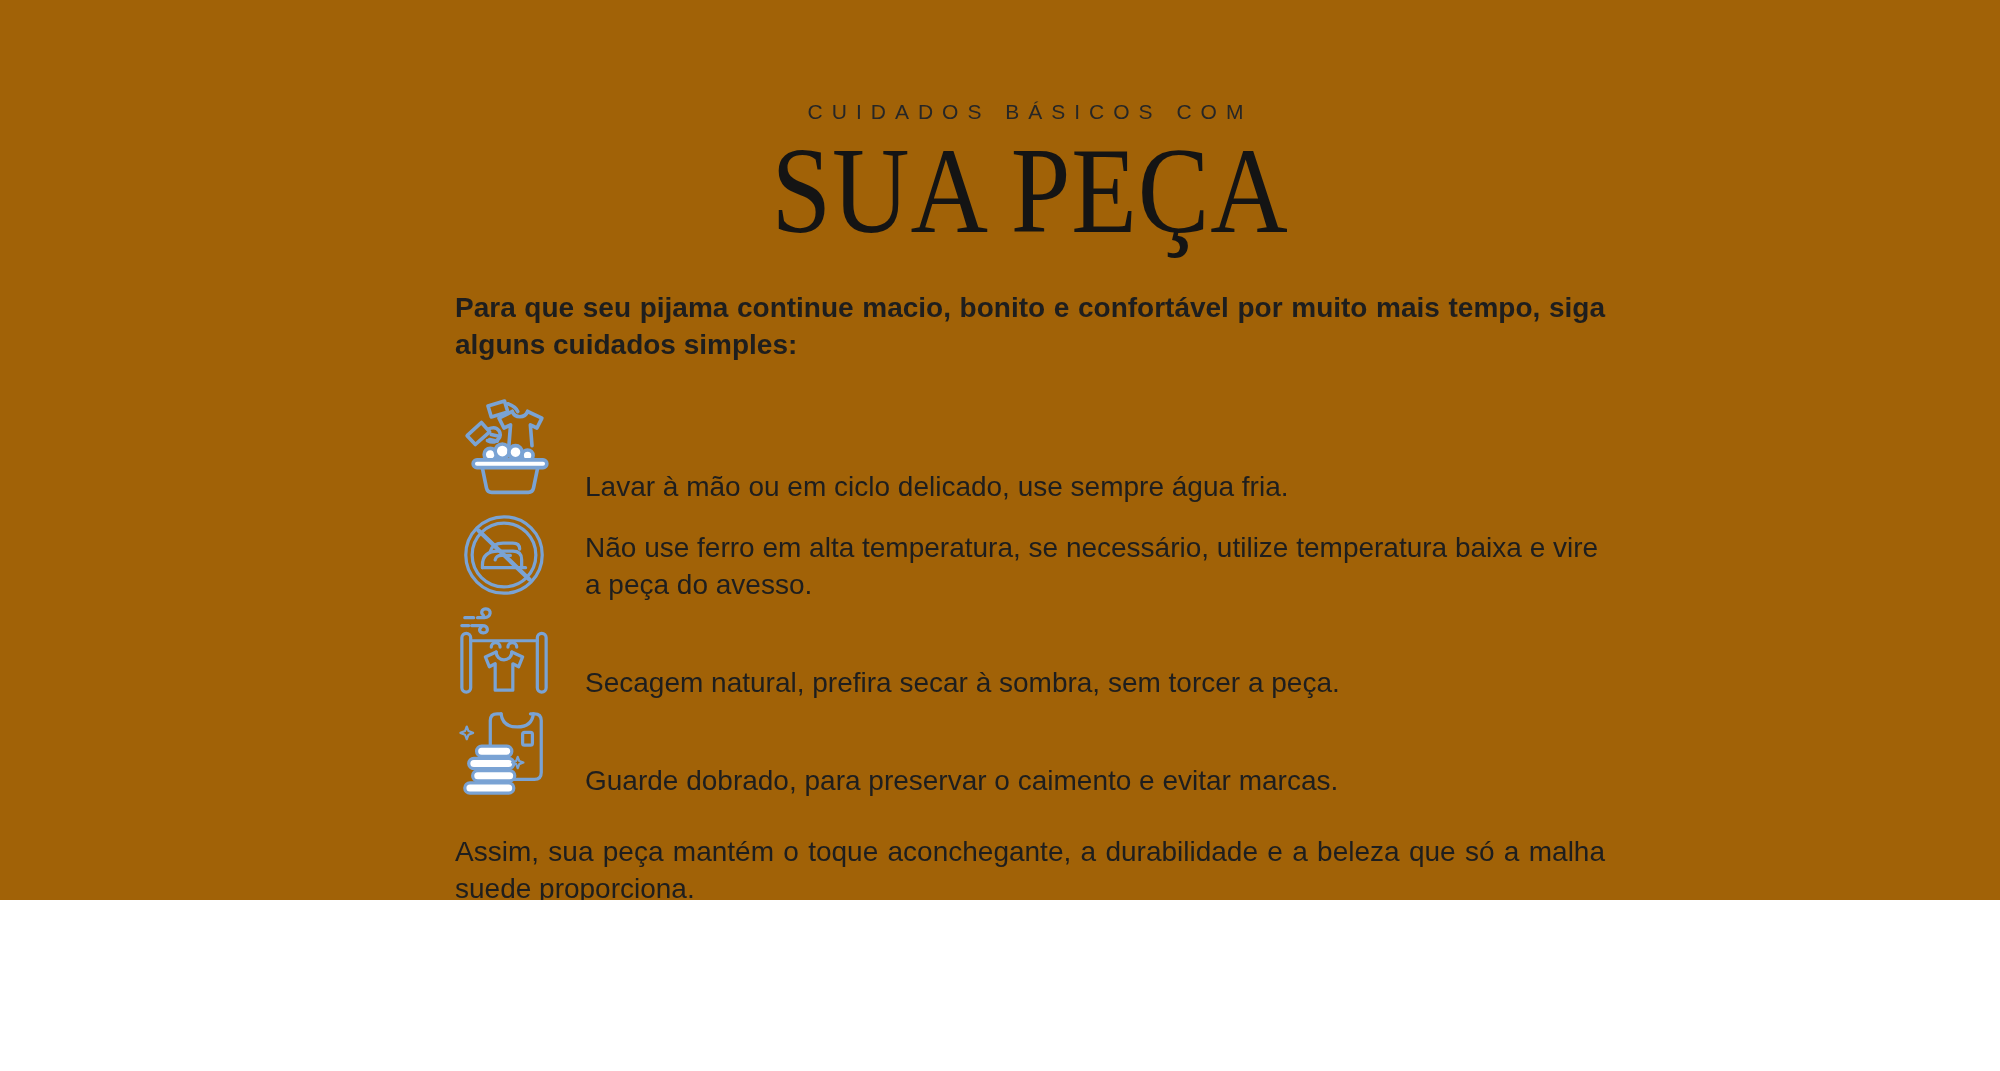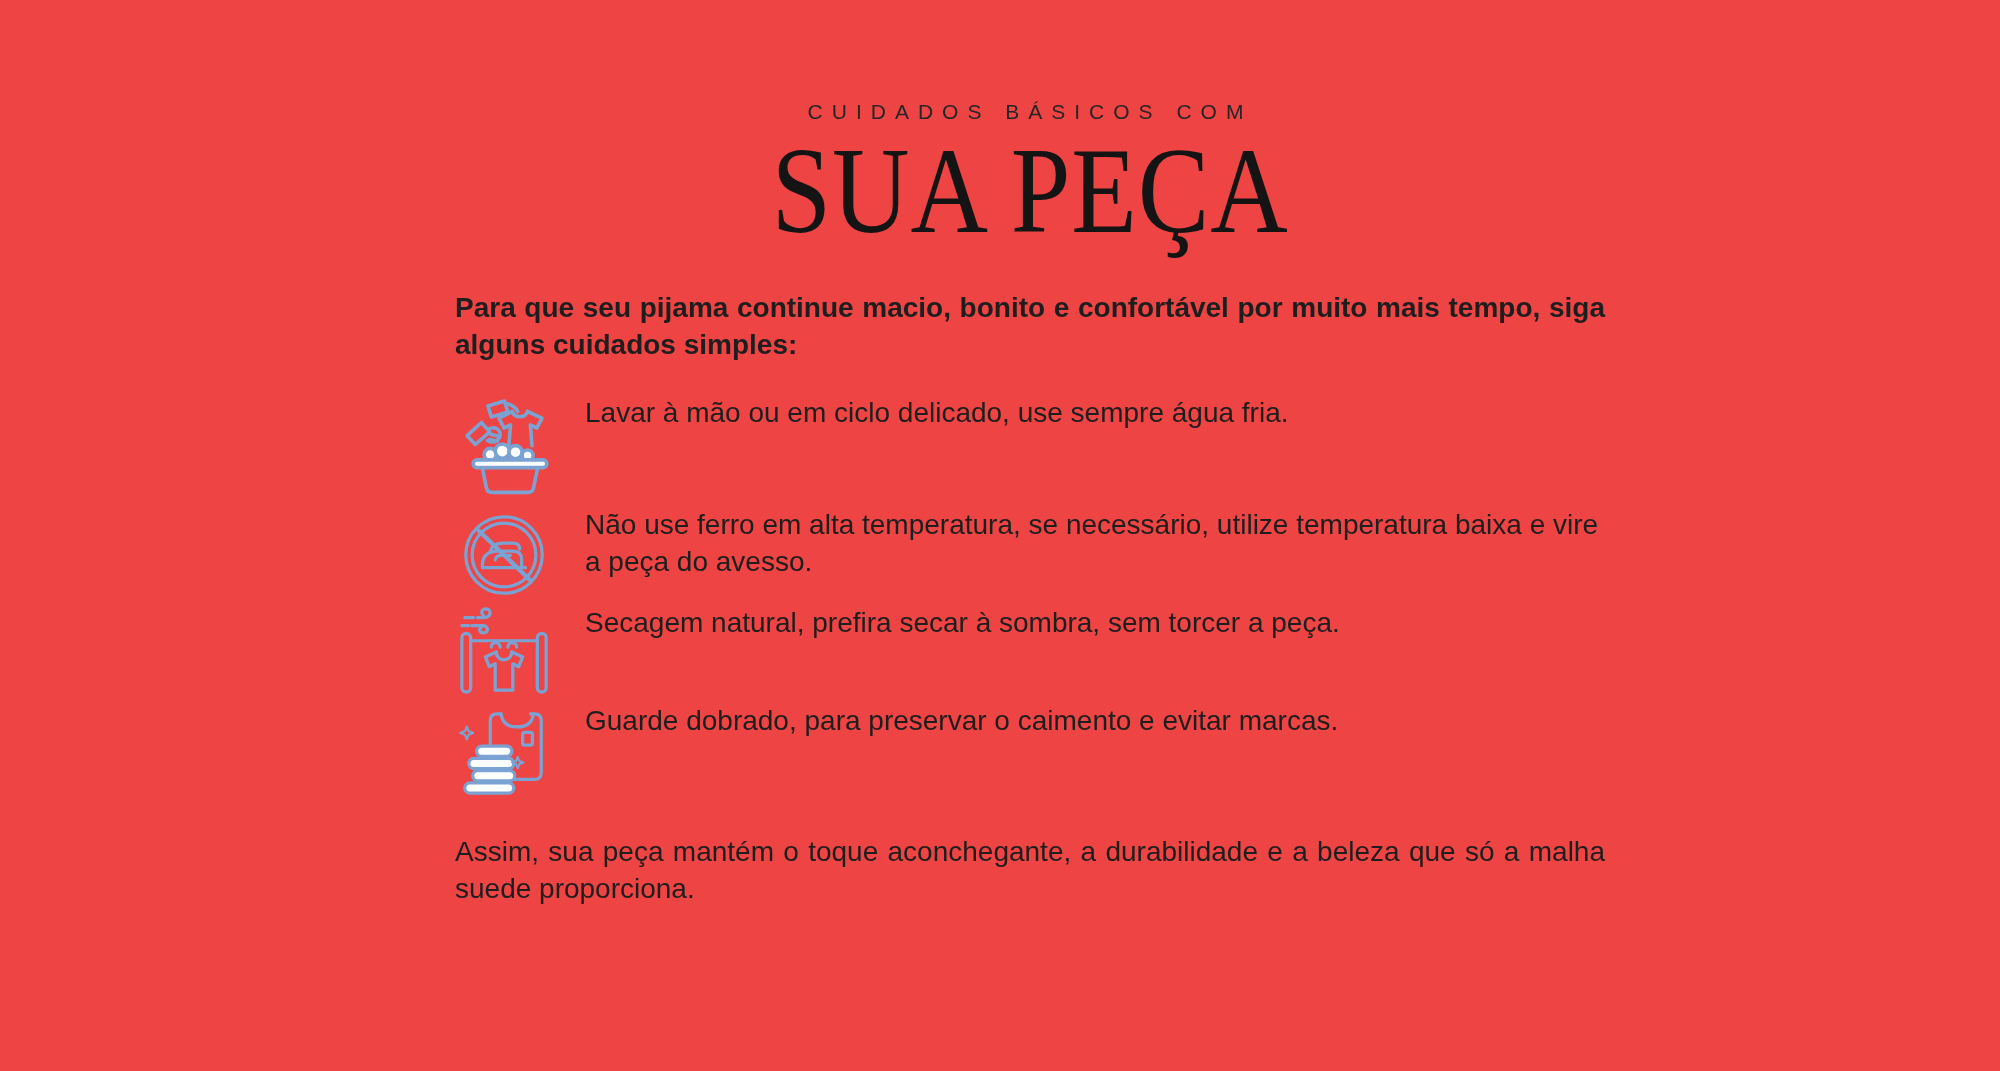--- a/index.html
+++ b/index.html
@@ -1,21 +1,21 @@
 <!DOCTYPE html>
 <html lang="pt-BR" style="--accent: #7aa3d4; --ink: #1e1e1e;"><head>
 <meta charset="utf-8">
 <style>
   :root { --accent: #7aa3d4; --ink: #1e1e1e; }
   html,body { margin:0; padding:0; background:#ffffff; }
   .page {
     position: relative;
     width: 2000px;
-    height: 1071px;
-    background: #ef4444;
+    height: 900px;
+    background: #a16207;
     font-family: "Liberation Sans", "DejaVu Sans", sans-serif;
     color: var(--ink);
     overflow: hidden;
   }
   .content {
     position: absolute;
     left: 455px;
     top: 100px;
     width: 1150px;
   }
@@ -42,21 +42,21 @@
   .intro {
     margin: 38px 0 0 0;
     font-size: 28px;
     line-height: 1.32;
     text-align: justify;
     font-weight: bold;
   }
   .care-list { margin-top: 30px; }
   .care-item {
     display: flex;
-    align-items: flex-start;
+    align-items: flex-end;
     min-height: 97px;
   }
   .icon-cell {
     flex: 0 0 130px;
     width: 130px;
     display: flex;
     align-items: center;
     justify-content: flex-start;
   }
   .icon-cell svg {

